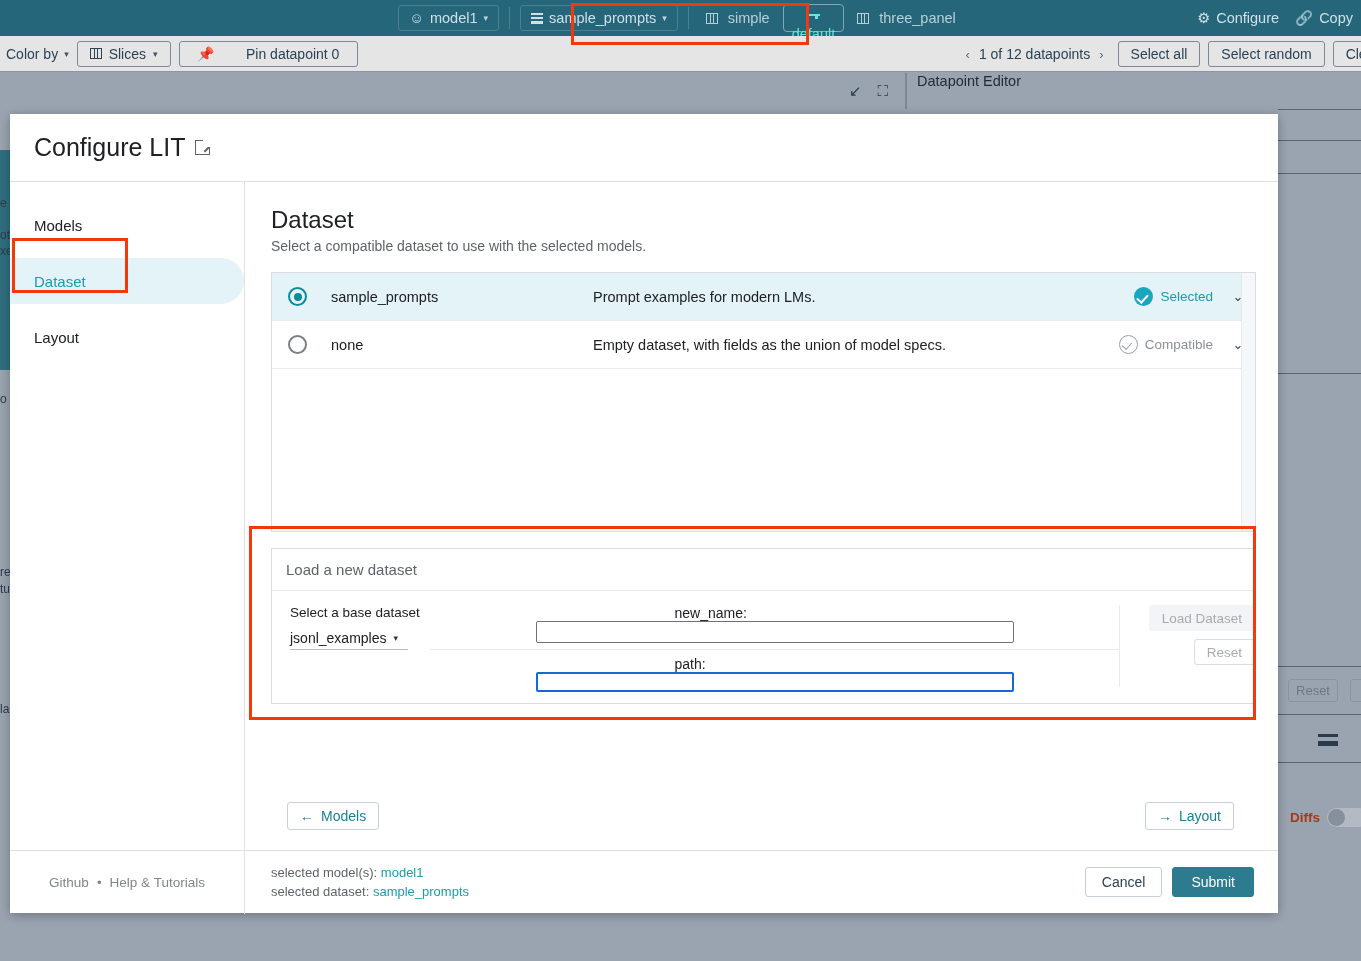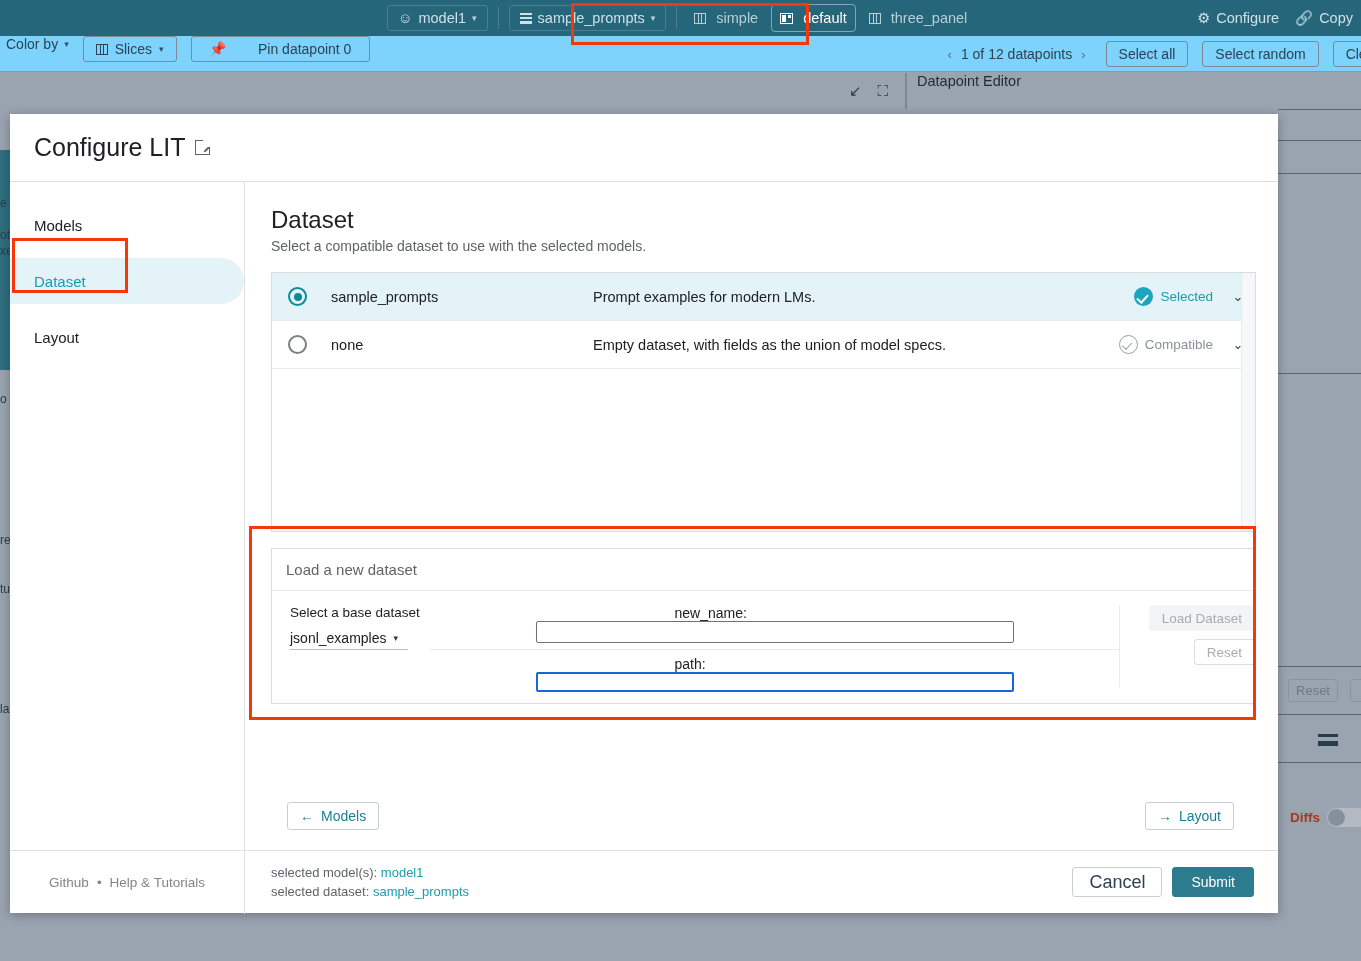--- a/index.html
+++ b/index.html
@@ -30,21 +30,21 @@
     color: #cfe0e6; font-size: 14.5px; white-space: nowrap;
   }
   .tb-sep { width: 1px; height: 22px; background: #4b7e8e; margin: 0 6px; }
   .tb-group { display: flex; align-items: center; }
   .tb-tab {
     display: flex; align-items: center; gap: 10px;
     height: 28px; padding: 9px 8px; margin: 0 2px;
     border: 1px solid transparent; border-radius: 4px;
     color: #b9cfd7; font-size: 14.5px; white-space: nowrap;
   }
-  .tb-tab.active { border-color: #7fa7b4; color: #ffffff; }
+  .tb-tab.active { border-color: #7fa7b4; color: #5eead4; flex-direction: column; }
   .tb-right {
     position: absolute; right: 8px; top: 0; height: 36px;
     display: flex; align-items: center; gap: 16px;
     color: #cfe0e6; font-size: 14.5px;
   }
   .tb-right .item { display: flex; align-items: center; gap: 6px; }
   .caret { font-size: 9px; opacity: .9; }
 
   .grid-ico {
     display:inline-block; width: 12px; height: 11px;
@@ -66,26 +66,26 @@
     content:""; position:absolute; left:7px; top:1px; right:1px; height:3px; background: currentColor;
   }
   .stack-ico {
     display:inline-block; width: 12px; height: 11px;
     background: linear-gradient(to bottom, currentColor 0 2px, transparent 2px 4px,
                 currentColor 4px 6px, transparent 6px 8px, currentColor 8px 10px);
   }
 
   .toolbar2 {
     position: absolute; left: 0; top: 36px; width: 1361px; height: 36px;
-    background: #7dd3fc; border-bottom: 1px solid #8d96a4;
-    display: flex; align-items: flex-start;
+    background: #e5e5e5; border-bottom: 1px solid #8d96a4;
+    display: flex; align-items: center;
   }
   .t2-btn {
     display: flex; align-items: center; gap: 7px;
-    height: 26px; padding: 0 12px; margin-left: 14px;
+    height: 26px; padding: 0 12px; margin-left: 8px;
     border: 1px solid #7d8795; border-radius: 3px;
     color: #2b4354; font-size: 14px; background: transparent; white-space: nowrap;
   }
   .t2-plain { display:flex; align-items:center; gap:6px; color:#2b4354; font-size:14px; margin-left: 6px; }
   .t2-right {
     position: absolute; right: 0; top: 0; height: 36px;
     display: flex; align-items: center;
   }
   .t2-nav { color:#2b4354; font-size:14px; display:flex; align-items:center; gap:9px; margin-right: 6px;}
   .t2-nav .arr { color:#566b7c; font-size: 13px; }
@@ -276,21 +276,21 @@
   .foot-left {
     width: 235px; flex: 0 0 235px; border-right: 1px solid #e0e0e0; height: 63px;
     display: flex; align-items: center; justify-content: center;
     color: #80868b; font-size: 13.5px; gap: 8px;
   }
   .foot-mid { flex: 1; padding-left: 26px; font-size: 13px; color: #5f6368; line-height: 19px; }
   .teal-link { color: #1a9bb0; }
   .foot-right { display: flex; align-items: center; gap: 10px; padding-right: 24px; }
   .btn-cancel {
     height: 30px; padding: 0 16px; border: 1px solid #c7d0d4; border-radius: 3px;
-    background: #fff; color: #2b4354; font-size: 18px;
+    background: #fff; color: #2b4354; font-size: 14px;
     display: flex; align-items: center;
   }
   .btn-submit {
     height: 30px; padding: 0 18px; border: 1px solid #2d7b8e; border-radius: 3px;
     background: #2d7b8e; color: #fff; font-size: 14px;
     display: flex; align-items: center;
   }
 
   
   .annot { position: absolute; border: 3px solid #f5380a; z-index: 60; pointer-events: none; }
@@ -398,21 +398,21 @@
   <div class="bg-equals"></div>
   <div class="bg-diffs">
     <span>Diffs</span>
     <span class="bg-toggle"></span>
   </div>
 
   <div class="bg-left-text" style="top:196px;">e</div>
   <div class="bg-left-text" style="top:228px;">ot</div>
   <div class="bg-left-text" style="top:244px;">xe</div>
   <div class="bg-left-text" style="top:392px;">o</div>
-  <div class="bg-left-text" style="top:533px;">re</div>
+  <div class="bg-left-text" style="top:565px;">re</div>
   <div class="bg-left-text" style="top:582px;">tu</div>
   <div class="bg-left-text" style="top:702px;">la</div>
 </div>
 
 <div class="modal">
 
   <div class="modal-header">
     <span class="modal-title">Configure LIT</span>
     <span class="ext-ico"></span>
   </div>

